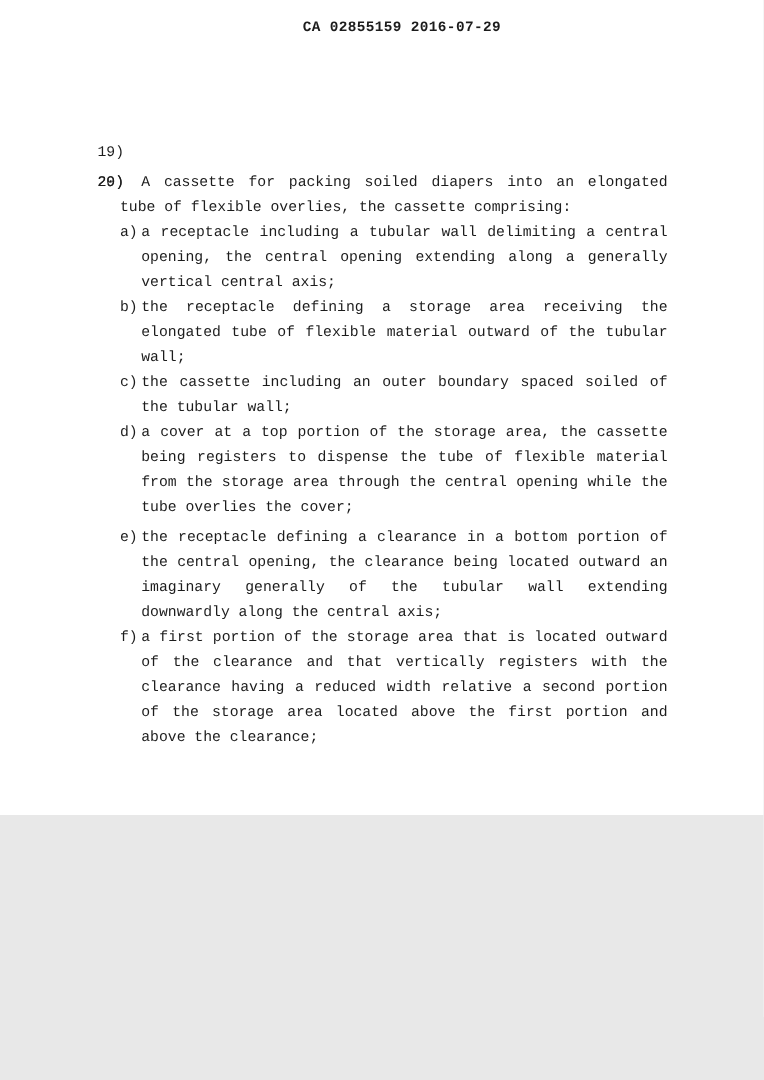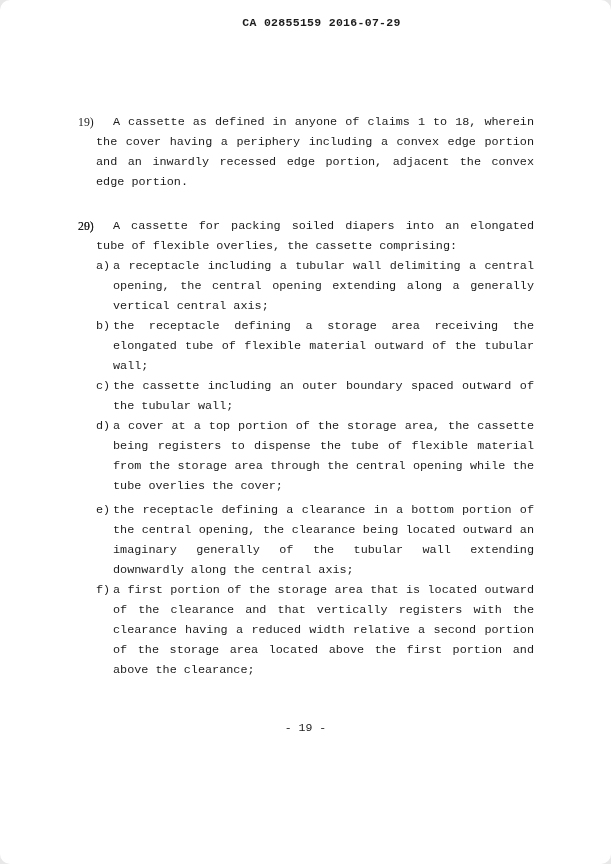--- a/index.html
+++ b/index.html
@@ -3,29 +3,28 @@
 <meta charset="utf-8">
 <style>
   html, body {
     margin: 0;
     padding: 0;
     background: #e8e8e8;
   }
   .page {
     position: relative;
     width: 611px;
-    height: 864px;
+    height: 652px;
     margin: 0 auto;
     background: #ffffff;
     overflow: hidden;
     font-family: "Liberation Mono", "DejaVu Sans Mono", monospace;
     font-size: 11.8px;
     line-height: 20px;
     color: #1c1c1c;
-    border-radius: 10px;
   }
   .doc-header {
     position: absolute;
     top: 13px;
     left: 0;
     width: 100%;
     padding-left: 32px;
     box-sizing: border-box;
     text-align: center;
     font-size: 11.5px;
@@ -45,21 +44,20 @@
     text-indent: 17px;
   }
   .claim + .claim {
     margin-top: 24px;
   }
   .claim-marker {
     position: absolute;
     left: 0;
     top: 0;
     text-indent: 0;
-    font-family: Liberation Serif, serif;
   }
   .subitem {
     position: relative;
     padding-left: 17px;
     text-indent: 0;
     text-align: justify;
   }
   .subitem-marker {
     position: absolute;
     left: 0;
@@ -81,21 +79,20 @@
 <body>
 
 <div class="page">
 
   <div class="doc-header">CA 02855159 2016-07-29</div>
 
   <div class="claims-area">
 
     <div class="claim">
       <span class="claim-marker">19)</span>
-      <span>A cassette as defined in anyone of claims 1 to 18, wherein the cover having a periphery including a convex edge portion and an inwardly recessed edge portion, adjacent the convex edge portion.</span>
     </div>
 
     <div class="claim">
       <span class="claim-marker">20)</span>
     </div>
 
     <div class="claim">
       <span class="claim-marker">29)</span>
       <span>A cassette for packing soiled diapers into an elongated tube of flexible overlies, the cassette comprising:</span>
 
@@ -104,21 +101,21 @@
         <span>a receptacle including a tubular wall delimiting a central opening, the central opening extending along a generally vertical central axis;</span>
       </div>
 
       <div class="subitem">
         <span class="subitem-marker">b)</span>
         <span>the receptacle defining a storage area receiving the elongated tube of flexible material outward of the tubular wall;</span>
       </div>
 
       <div class="subitem">
         <span class="subitem-marker">c)</span>
-        <span>the cassette including an outer boundary spaced outward of the tubular wall;</span>
+        <span>the cassette including an outer boundary spaced soiled of the tubular wall;</span>
       </div>
 
       <div class="subitem">
         <span class="subitem-marker">d)</span>
         <span>a cover at a top portion of the storage area, the cassette being registers to dispense the tube of flexible material from the storage area through the central opening while the tube overlies the cover;</span>
       </div>
 
       <div class="subitem gap-before">
         <span class="subitem-marker">e)</span>
         <span>the receptacle defining a clearance in a bottom portion of the central opening, the clearance being located outward an imaginary generally of the tubular wall extending downwardly along the central axis;</span>

